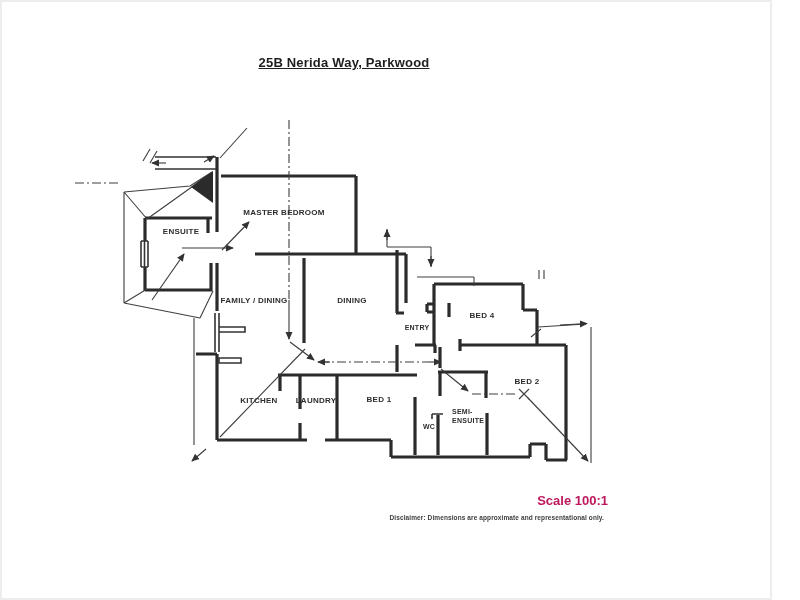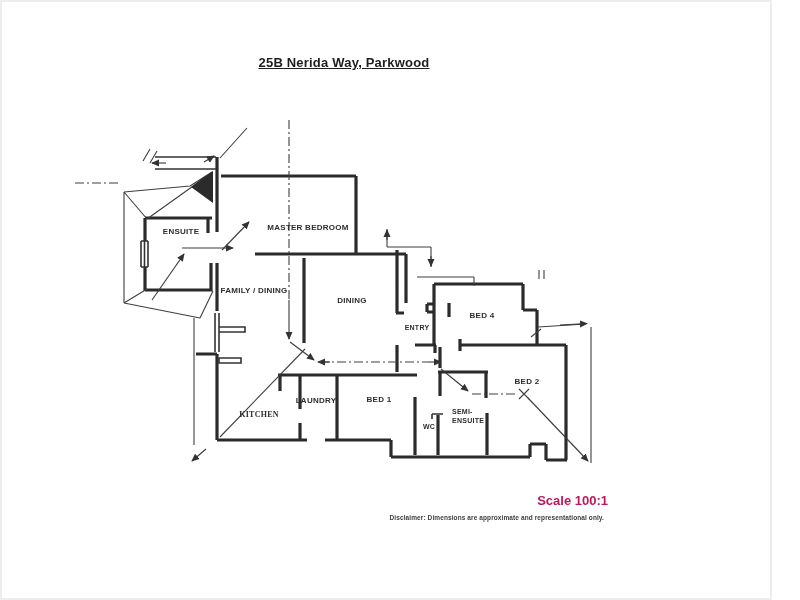--- a/index.html
+++ b/index.html
@@ -92,27 +92,27 @@
       <line x1="431" y1="256" x2="431" y2="266" marker-end="url(#arw)"></line>
       <line x1="441" y1="369" x2="468" y2="391" marker-end="url(#arw)"></line>
       <line x1="528" y1="398" x2="588" y2="461" marker-end="url(#arw)"></line>
       <line x1="560" y1="325" x2="587" y2="323.5" marker-end="url(#arw)"></line>
     </g>
 
     <polygon points="191,187 213,171 213,203" fill="#2b2b2b"></polygon>
   </svg>
 
   <div class="rlabel" style="left:181px;top:232px;">ENSUITE</div>
-  <div class="rlabel" style="left:284px;top:228px;padding-left:48px;">MASTER BEDROOM</div>
-  <div class="rlabel" style="left:254px;top:291px;">FAMILY / DINING</div>
+  <div class="rlabel" style="left:284px;top:213px;">MASTER BEDROOM</div>
+  <div class="rlabel" style="left:254px;top:301px;">FAMILY / DINING</div>
   <div class="rlabel" style="left:352px;top:301px;">DINING</div>
   <div class="rlabel small" style="left:417px;top:328px;">ENTRY</div>
   <div class="rlabel" style="left:482px;top:316px;">BED 4</div>
   <div class="rlabel" style="left:527px;top:382px;">BED 2</div>
-  <div class="rlabel" style="left:259px;top:415px;font-family:Liberation Serif, serif;">KITCHEN</div>
+  <div class="rlabel" style="left:259px;top:401px;">KITCHEN</div>
   <div class="rlabel" style="left:316px;top:401px;">LAUNDRY</div>
   <div class="rlabel" style="left:379px;top:400px;">BED 1</div>
   <div class="rlabel small" style="left:429px;top:427px;">WC</div>
   <div class="rlabel left small" style="left:452px;top:417px;">SEMI-
 ENSUITE</div>
 
   <div class="scale-label">Scale 100:1</div>
   <div class="disclaimer">Disclaimer: Dimensions are approximate and representational only.</div>
 </div>
 

